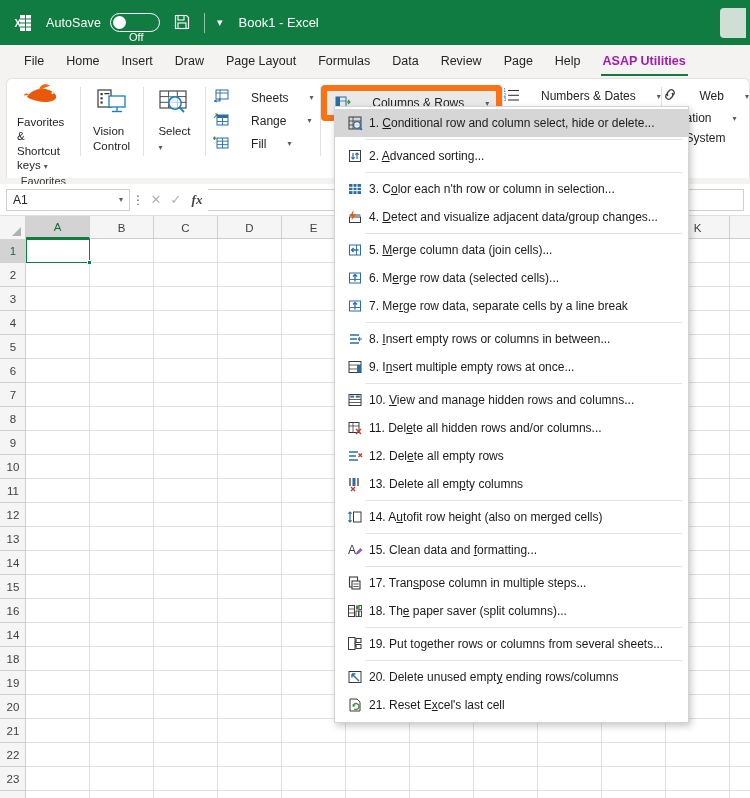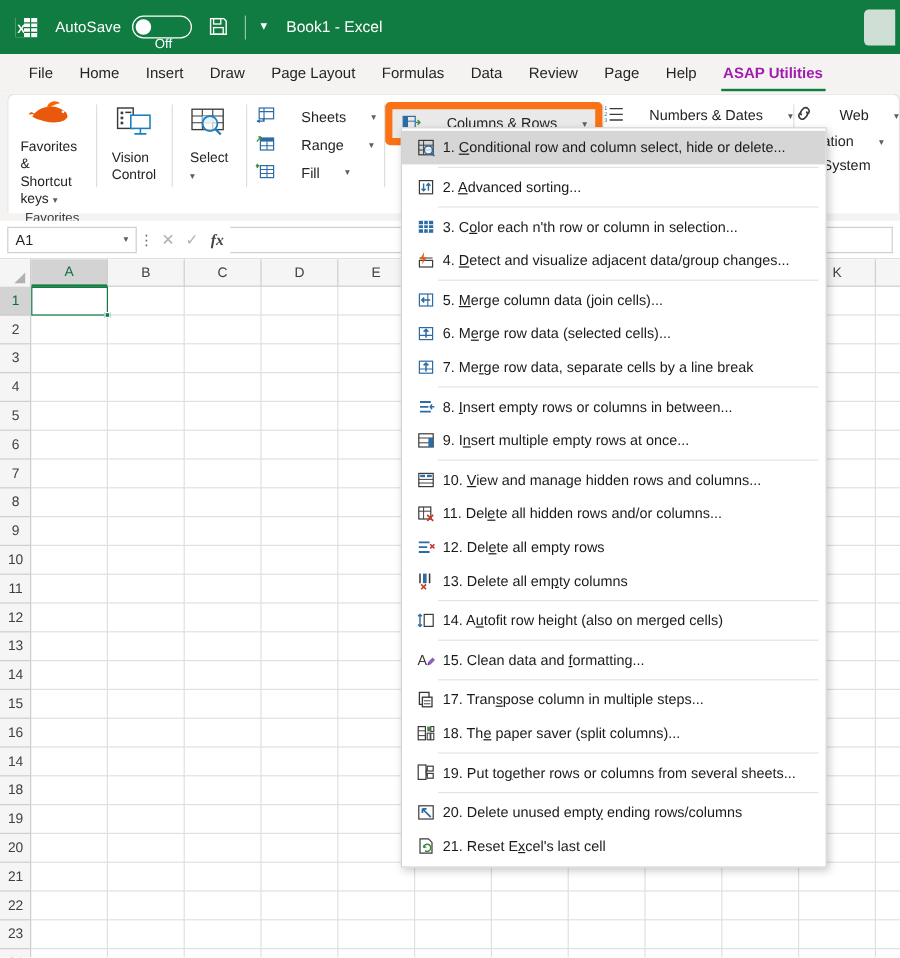--- a/index.html
+++ b/index.html
@@ -79,21 +79,21 @@
     padding: 3px 7px;
   }
 
   
   .formulabar {
     position: absolute; left: 0; top: 184px; width: 750px; height: 32px;
     background: #ffffff; display: flex; align-items: center; padding: 0 6px;
     border-bottom: 1px solid #e1dfdd;
   }
   .namebox {
-    width: 108px; height: 22px; border: 1px solid #d0cece; background: #fff;
+    width: 124px; height: 22px; border: 1px solid #d0cece; background: #fff;
     display: flex; align-items: center; padding: 0 6px; font-size: 12px; color: #252423;
   }
   .namebox .nb-val { flex: 1; }
   .fb-dots { width: 16px; text-align: center; color: #605e5c; font-size: 12px; line-height: 1; }
   .fb-btn { width: 20px; text-align: center; color: #b3b0ad; font-size: 13px; }
   .fb-fx { width: 22px; text-align: center; color: #444; font-size: 13px; font-family: "Liberation Serif", serif; font-style: italic; font-weight: bold; }
   .fb-input { flex: 1; height: 22px; border: 1px solid #d0cece; border-left: none; background: #fff; }
 
   
   .grid { position: absolute; left: 0; top: 216px; width: 750px; height: 582px; background: #fff; overflow: hidden; }

